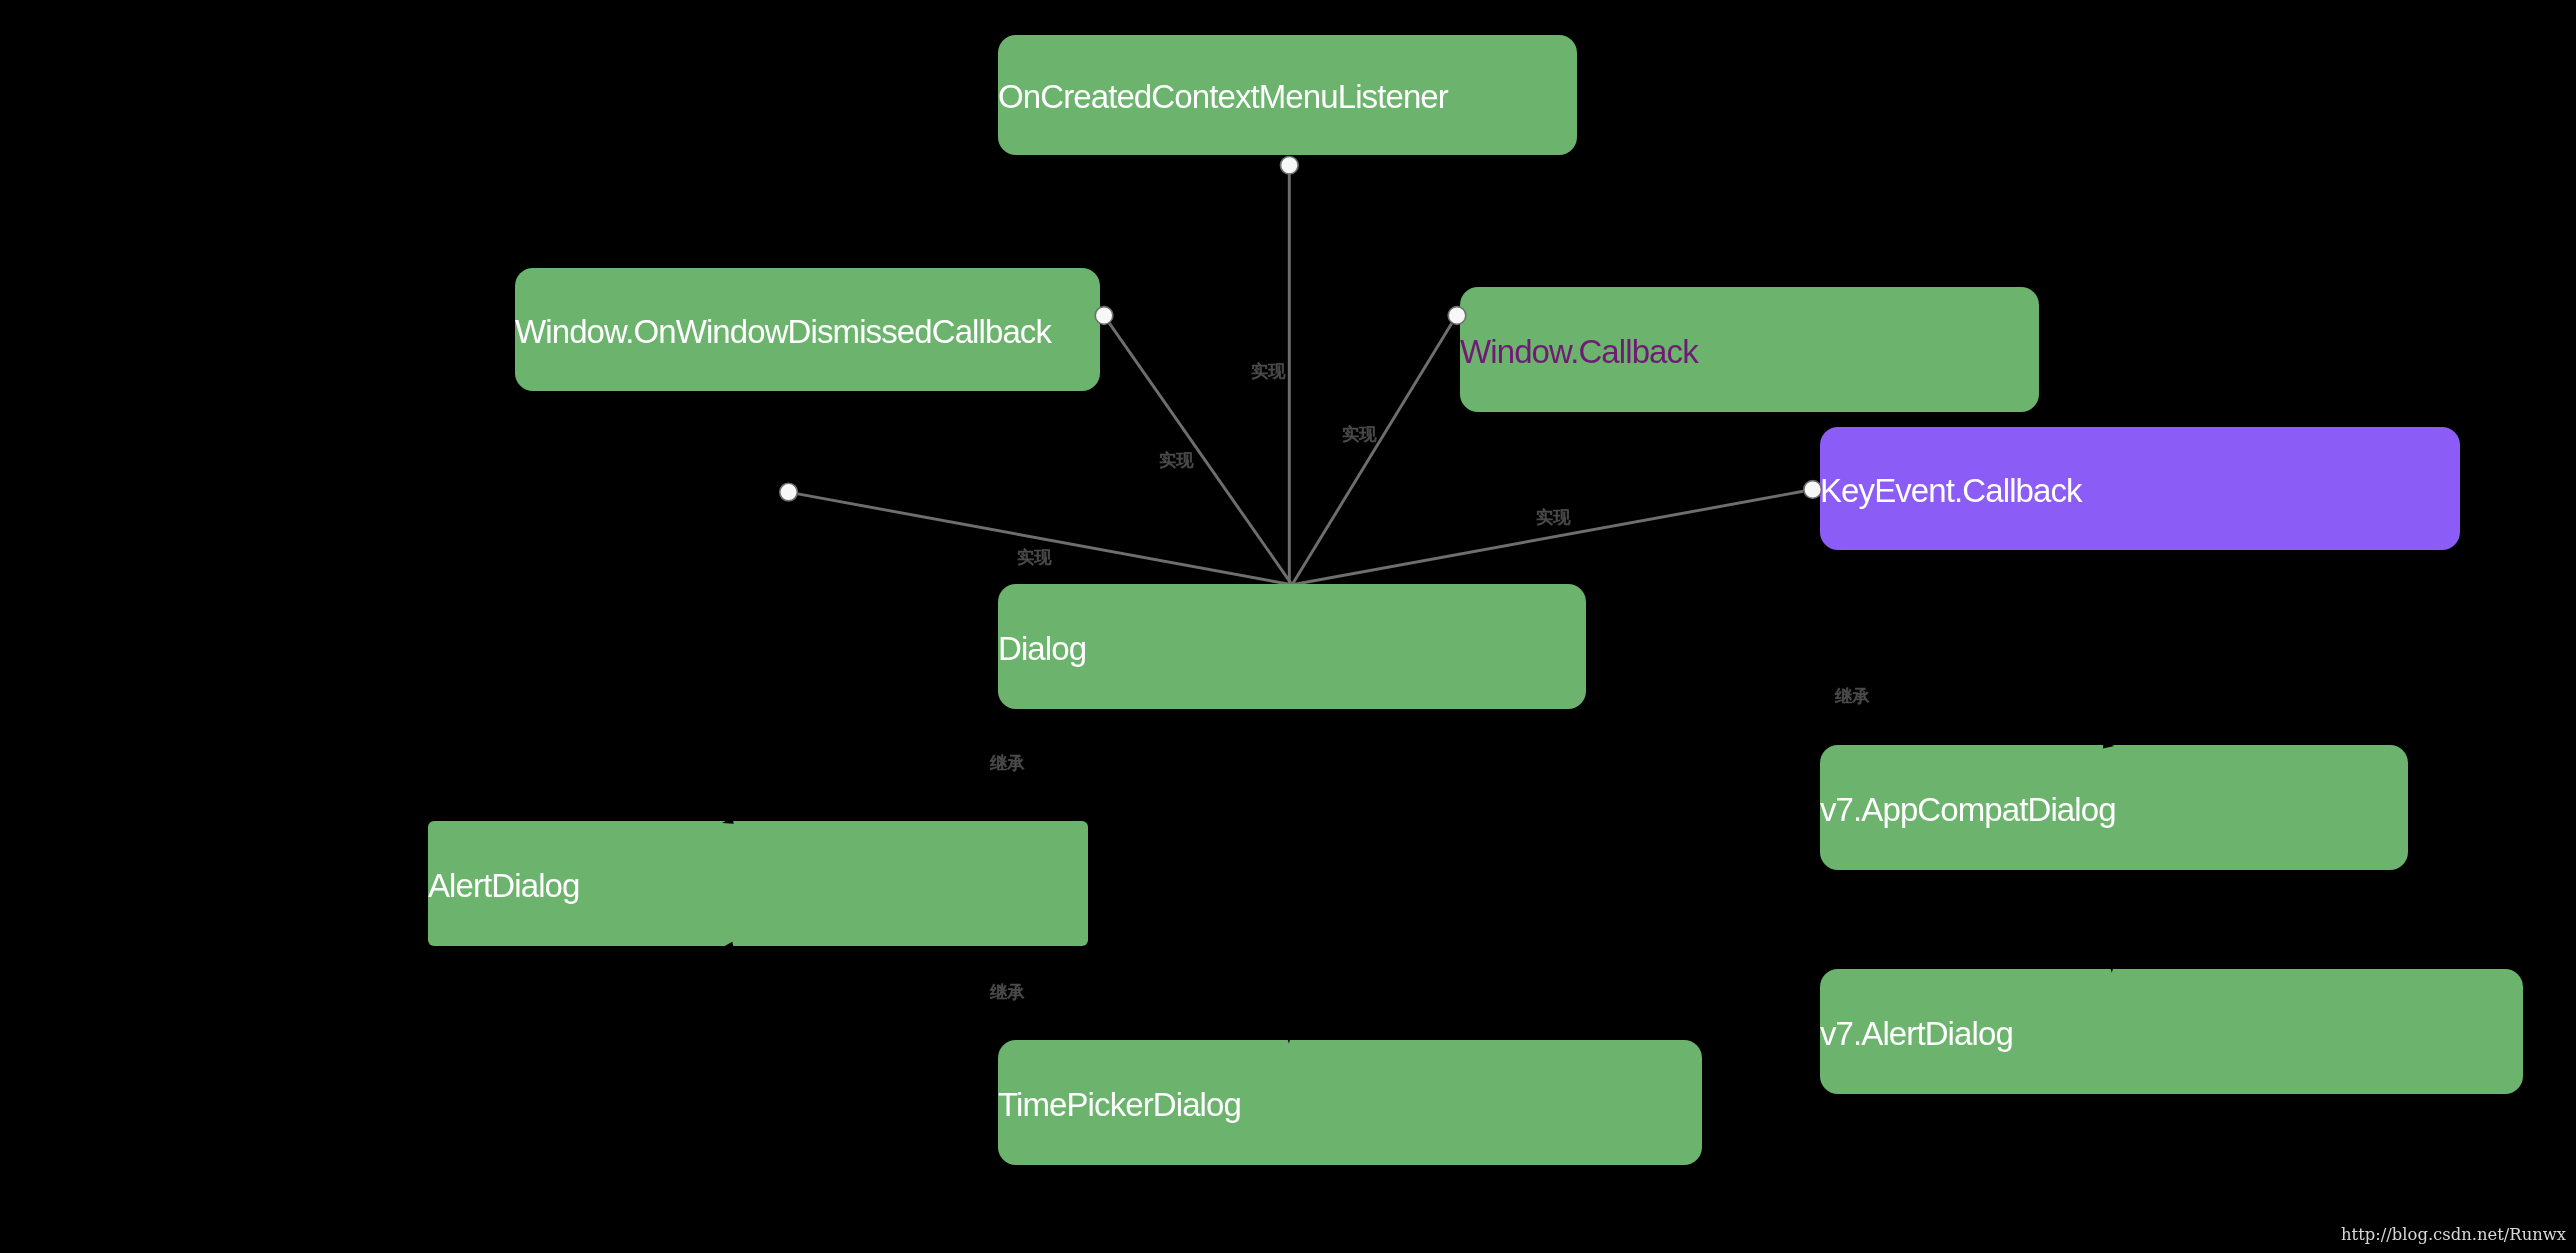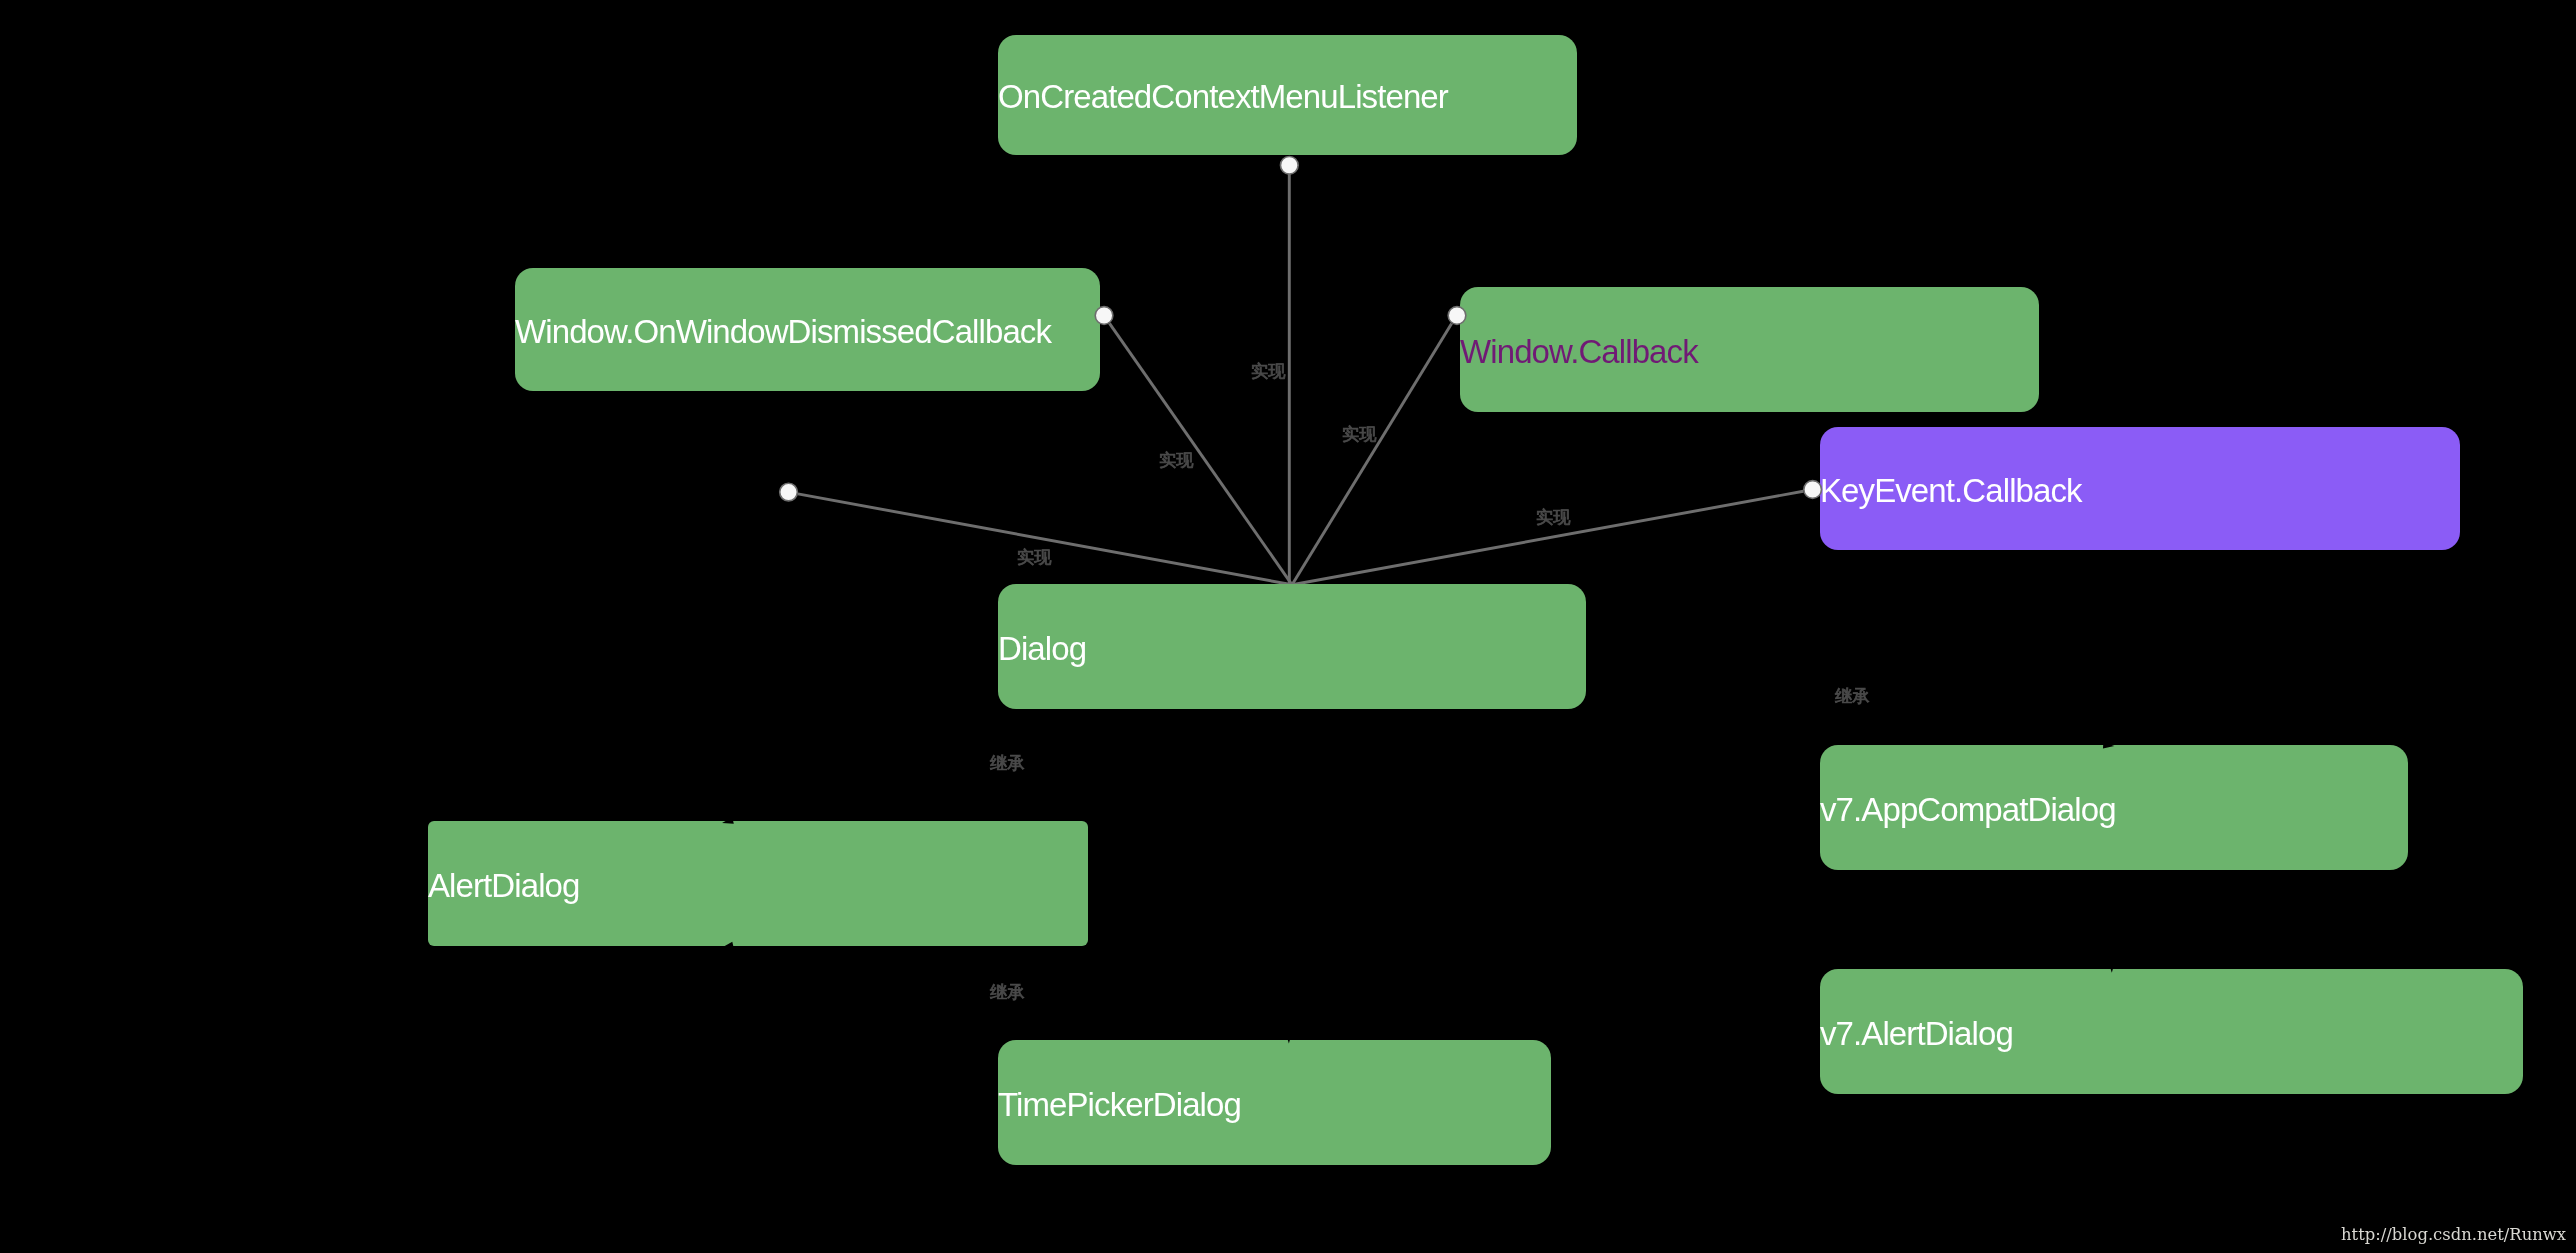--- a/index.html
+++ b/index.html
@@ -109,21 +109,21 @@
     </div>
     <div class="node" style="left: 998px; top: 584px; width: 588px; height: 125px; background: rgb(108, 180, 109); color: rgb(255, 255, 255);">
       <span>Dialog</span>
     </div>
     <div class="node" style="left: 428px; top: 821px; width: 660px; height: 125px; background: rgb(108, 180, 109); color: rgb(255, 255, 255); border-radius: 6px;">
       <span>AlertDialog</span>
     </div>
     <div class="node" style="left: 1820px; top: 745px; width: 588px; height: 125px; background: rgb(108, 180, 109); color: rgb(255, 255, 255);">
       <span>v7.AppCompatDialog</span>
     </div>
-    <div class="node" style="left: 998px; top: 1040px; width: 553px; height: 125px; background: rgb(108, 180, 109); color: rgb(255, 255, 255);">
+    <div class="node" style="left: 998px; top: 1040px; width: 704px; height: 125px; background: rgb(108, 180, 109); color: rgb(255, 255, 255);">
       <span>TimePickerDialog</span>
     </div>
     <div class="node" style="left: 1820px; top: 969px; width: 703px; height: 125px; background: rgb(108, 180, 109); color: rgb(255, 255, 255);">
       <span>v7.AlertDialog</span>
     </div>
     <div class="edge-label" style="left: 1251px; top: 363px; color: rgb(74, 74, 74);">实现</div>
     <div class="edge-label" style="left: 1159px; top: 452px; color: rgb(74, 74, 74);">实现</div>
     <div class="edge-label" style="left: 1342px; top: 426px; color: rgb(74, 74, 74);">实现</div>
     <div class="edge-label" style="left: 1017px; top: 549px; color: rgb(74, 74, 74);">实现</div>
     <div class="edge-label" style="left: 1536px; top: 509px; color: rgb(74, 74, 74);">实现</div>

